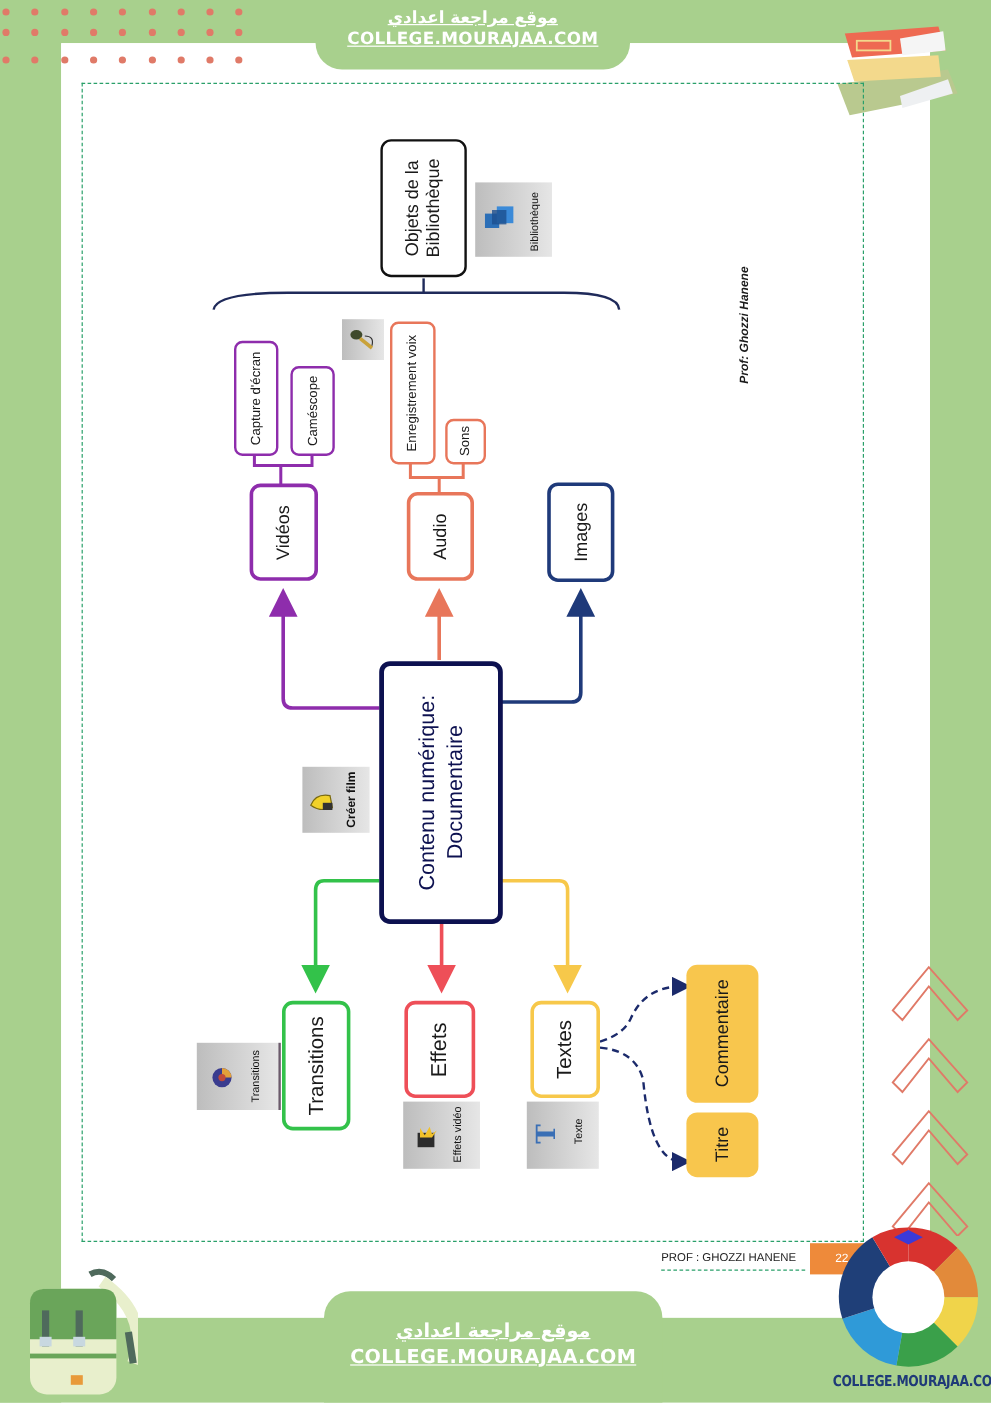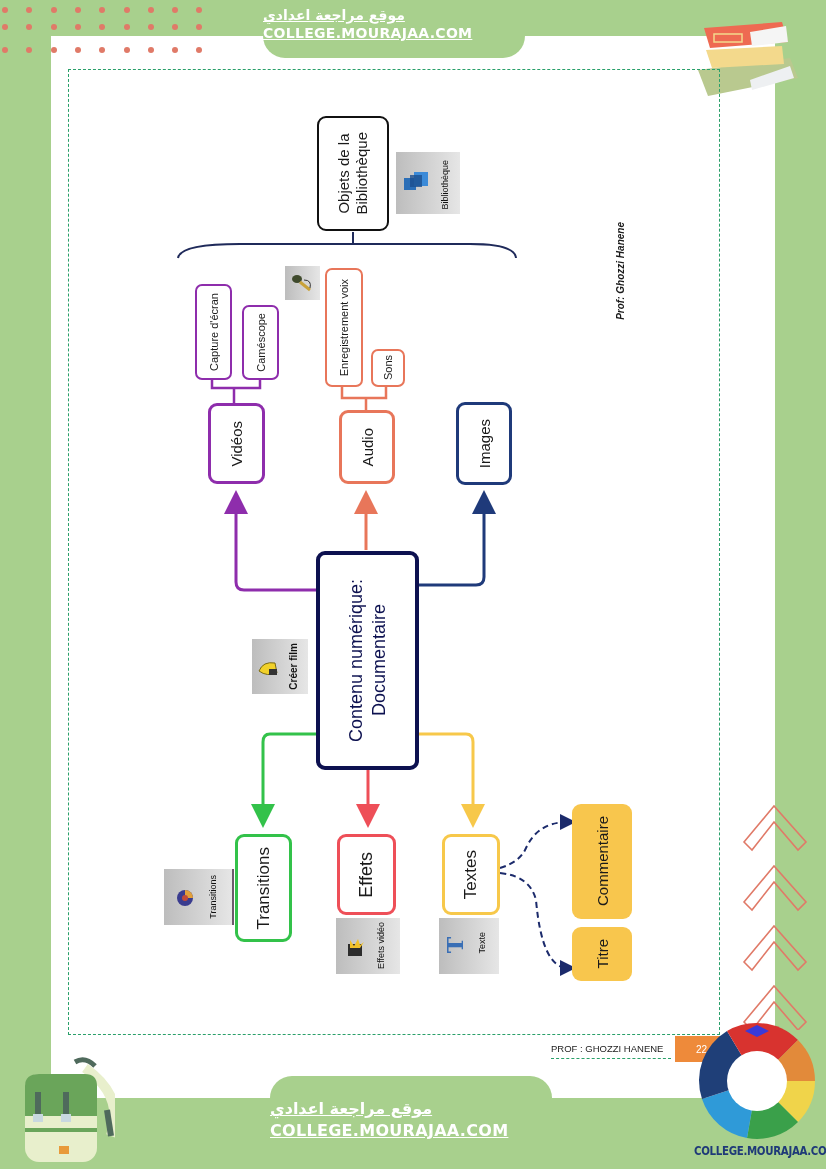--- a/index.html
+++ b/index.html
@@ -1,21 +1,21 @@
 <!DOCTYPE html>
 <html><head>
 <meta charset="utf-8">
 <style>
   html, body { margin: 0; padding: 0; }
   body { width: 826px; height: 1169px; position: relative; overflow: hidden; background: #ffffff; font-family: "Liberation Sans", sans-serif; }
   .abs { position: absolute; }
   
   .g { background: #a8d08d; position: absolute; }
   .dot { position: absolute; width: 6px; height: 6px; border-radius: 50%; background: #e07a68; }
-  .banner { position: absolute; background: #a8d08d; border-radius: 22px; color: #fff; text-decoration: underline; font-family: "DejaVu Sans", sans-serif; font-weight: bold; }
+  .banner { position: absolute; background: #a8d08d; border-radius: 22px; color: #fff; text-align: center; text-decoration: underline; font-family: "DejaVu Sans", sans-serif; font-weight: bold; }
   .banner .ar { display: block; font-size: 14px; line-height: 18px; }
   .banner .en { display: block; font-size: 14px; line-height: 18px; letter-spacing: 0.3px; }
   .frame-dash { position: absolute; left: 68px; top: 69px; width: 650px; height: 964px; border: 1px dashed #2aa06a; border-right: 1px dashed #2aa06a; }
   .node { position: absolute; background: #fff; border-radius: 9px; box-sizing: border-box; display: flex; align-items: center; justify-content: center; }
   .vtext { writing-mode: vertical-rl; transform: rotate(180deg); white-space: nowrap; text-align: center; color: #1a1a1a; }
   .icon-tile { position: absolute; background: linear-gradient(90deg, #bdbdbd, #e6e6e6); }
   .icon-tile .lbl { position: absolute; font-size: 9px; color: #111; writing-mode: vertical-rl; transform: rotate(180deg); white-space: nowrap; }
   svg.lines { position: absolute; left: 0; top: 0; }
   .footer-name { position: absolute; left: 551px; top: 1043px; font-size: 9.5px; color: #222; }
   .pagebox { position: absolute; left: 675px; top: 1036px; width: 53px; height: 26px; background: #ee8a3a; color: #fff; font-size: 10px; display: flex; align-items: center; justify-content: center; }

